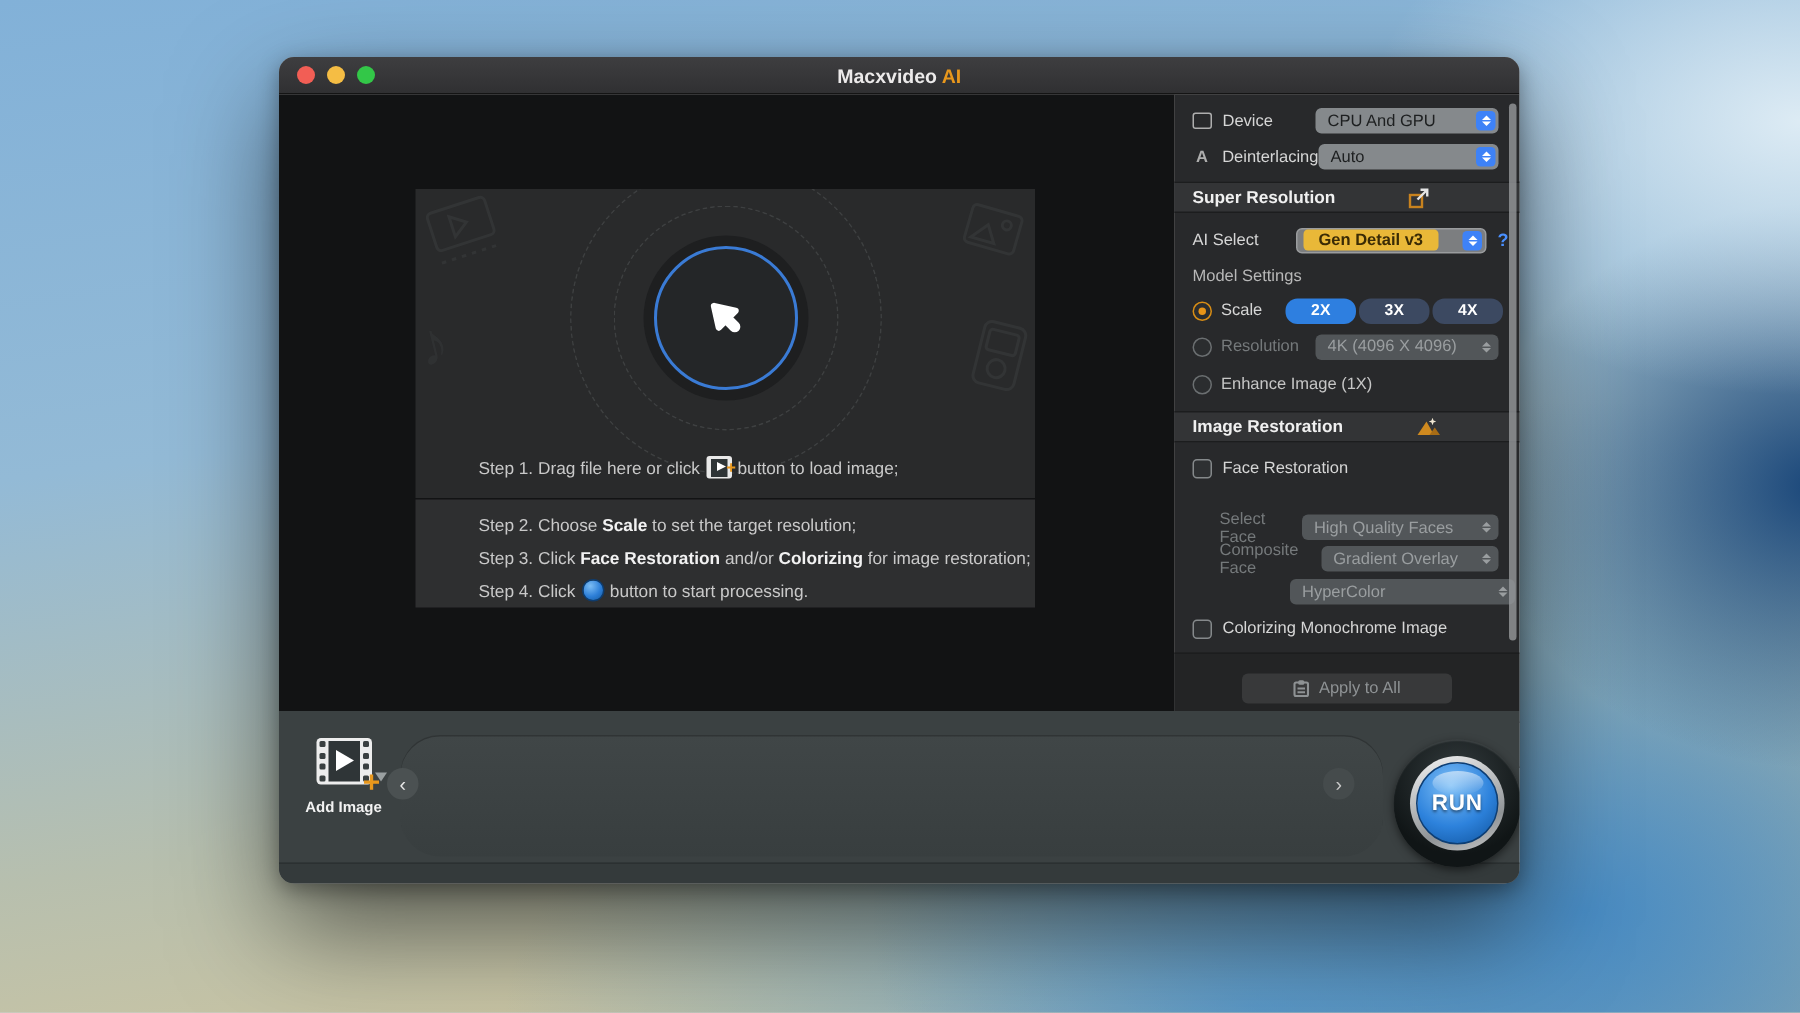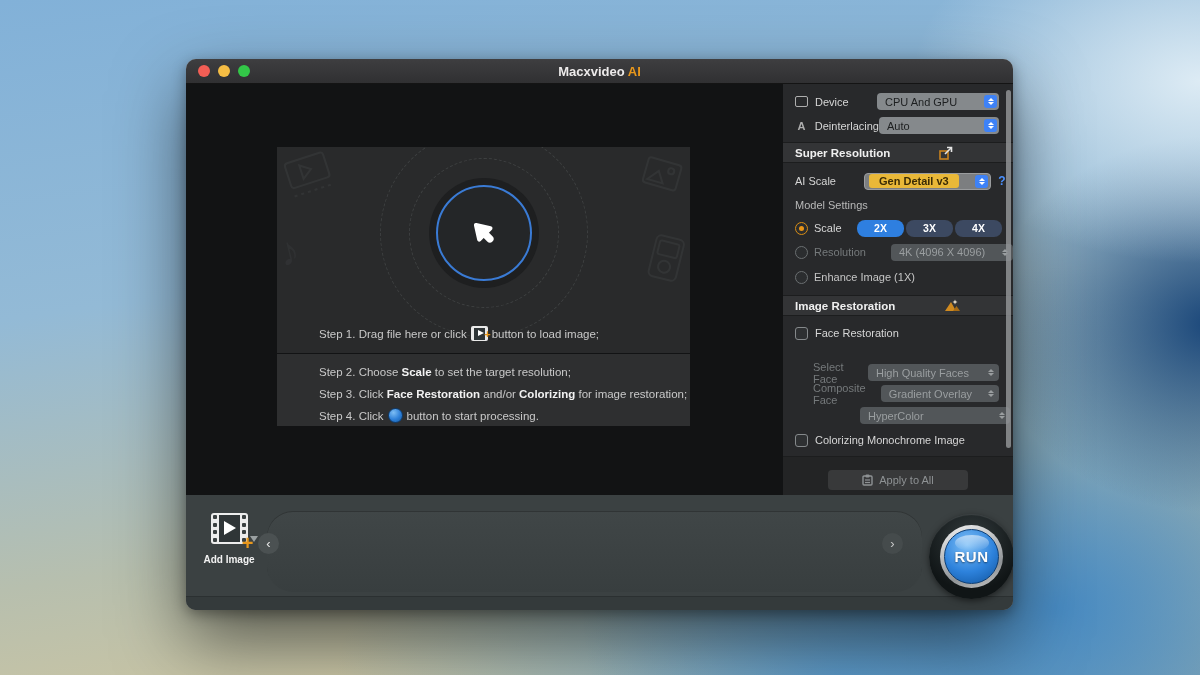--- a/index.html
+++ b/index.html
@@ -9,21 +9,21 @@
     background:
       radial-gradient(ellipse 40% 45% at 100% 12%, rgba(225,238,246,.95) 0%, rgba(225,238,246,0) 60%),
       radial-gradient(ellipse 30% 45% at 101% 48%, rgba(18,64,118,.95) 0%, rgba(18,64,118,0) 62%),
       radial-gradient(ellipse 55% 70% at 88% 90%, rgba(62,134,196,.9) 0%, rgba(62,134,196,0) 72%),
       radial-gradient(ellipse 60% 50% at 70% 100%, rgba(90,158,210,.8) 0%, rgba(90,158,210,0) 70%),
       linear-gradient(172deg, #82b1d8 0%, #93bad6 38%, #b7bfae 70%, #cfc6a0 92%, #cbc29c 100%);
   }
 
   
   .window{
-    position:absolute; left:186px; top:59px; width:827px; height:551px;
+    position:absolute; left:186px; top:38px; width:827px; height:551px;
     border-radius:10px; overflow:hidden;
     box-shadow:0 30px 70px rgba(0,0,0,.55), 0 4px 14px rgba(0,0,0,.35);
     background:#a3a3a3;
   }
   .titlebar{
     height:25px; background:linear-gradient(#3e3e40,#303032);
     border-bottom:1px solid #141414;
     display:flex; align-items:center; position:relative;
   }
   .traffic{ display:flex; gap:8px; margin-left:12px; }
@@ -249,21 +249,21 @@
       <div class="sec-header" style="margin-top:6px;">
         <span class="t">Super Resolution</span>
         <svg width="16" height="16" viewBox="0 0 16 16">
           <rect x="2" y="6" width="8" height="8" fill="none" stroke="#c8821e" stroke-width="1.6"></rect>
           <line x1="7" y1="9" x2="13" y2="3" stroke="#e5e5e5" stroke-width="1.6"></line>
           <path d="M9 2.5 L13.5 2.5 L13.5 7" fill="none" stroke="#e5e5e5" stroke-width="1.6"></path>
         </svg>
       </div>
 
       <div class="sb-row" style="height:20px; margin-top:8px;">
-        <span>AI Scale</span>
+        <span>AI Select</span>
         <div class="dropdown" style="margin-left:auto; width:127px; background:#7c7e80; border:1px solid #9a9c9e; padding-left:4px;">
           <span style="background:#e9b838; color:#3a2b05; border-radius:3px; padding:1px 10px; font-weight:bold;">Gen Detail v3</span>
           <span class="stepper" style="margin-left:auto;">
               <i class="up"></i>
               <i class="down"></i>
             </span>
         </div>
         <span style="width:22px; text-align:center; color:#4a90ff; font-weight:bold; font-size:12px;">?</span>
       </div>
 
@@ -277,21 +277,21 @@
         <div style="margin-left:auto; margin-right:11px; display:flex; gap:2px;">
           <span class="scale-btn sel">2X</span>
           <span class="scale-btn">3X</span>
           <span class="scale-btn">4X</span>
         </div>
       </div>
 
       <div class="sb-row" style="height:18px; margin-top:6px;align-items:center;">
         <span class="radio"></span>
         <span class="gray-label" style="margin-left:6px;">Resolution</span>
-        <div class="dropdown disabled" style="margin-left:auto; width:122px;">
+        <div class="dropdown disabled" style="margin-left:auto; margin-right:14px; width:122px;">
           <span class="val">4K (4096 X 4096)</span>
           <span class="stepper">
               <i class="up"></i>
               <i class="down"></i>
             </span>
         </div>
       </div>
 
       <div class="sb-row" style="height:18px; margin-top:7px;">
         <span class="radio"></span>

